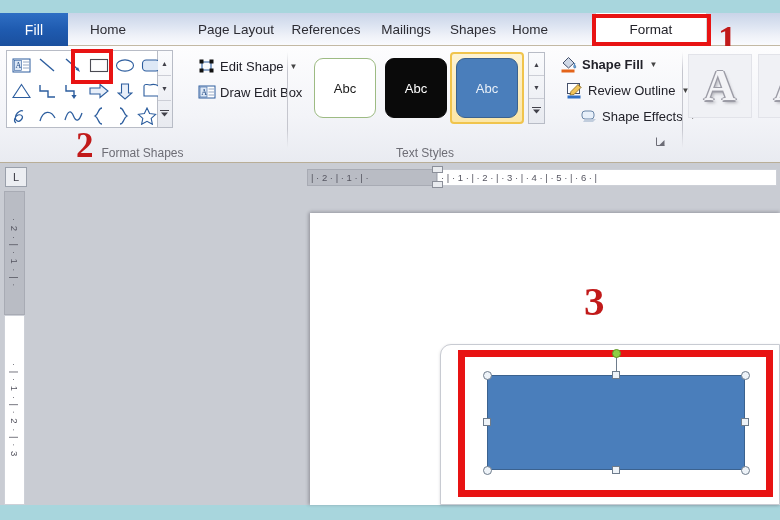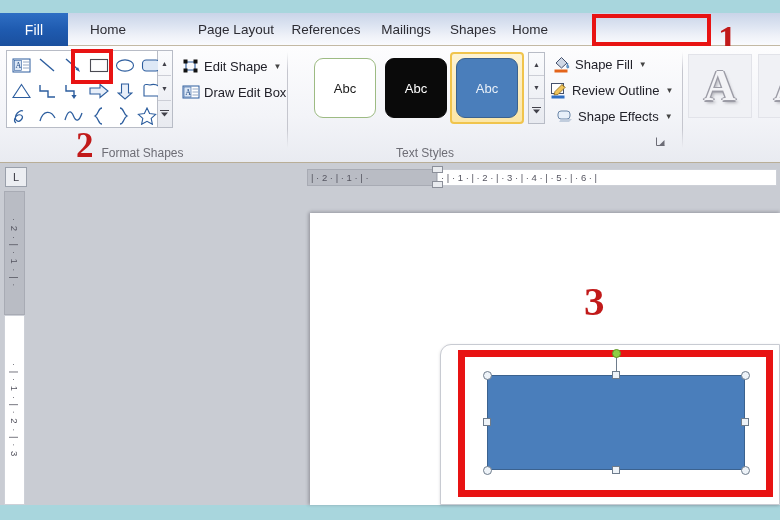--- a/index.html
+++ b/index.html
@@ -87,21 +87,21 @@
   }
   .gal-btn {
     position:absolute; left:0; width:13px; height:25px;
     display:flex; align-items:center; justify-content:center;
     font-size:7px; color:#41414a;
     border-bottom:1px solid #ccced6;
   }
 
   .cmdrow {
     position:absolute; display:flex; align-items:center; gap:4px;
-    font-size:13px; color:#22222a; white-space:nowrap;
+    font-size:13px; color:#22222a; white-space:nowrap;margin-left:16px;
   }
   .cmd-ico { width:18px; height:16px; position:relative; flex:none; }
   .caret { font-size:8px; color:#444; margin-left:2px; }
 
   
   .sty {
     position:absolute; top:12px; width:62px; height:60px;
     border-radius:9px;
     display:flex; align-items:center; justify-content:center;
     font-size:13px;
@@ -241,20 +241,23 @@
       <span>Mailings</span>
       </div>
     <div class="tab" style="left:283px;width:86px;">
       <span>References</span>
       </div>
     <div class="tab" style="left:443px;width:60px;">
       <span>Shapes</span>
       </div>
     <div class="tab" style="left:506px;width:48px;">
       <span>Home</span>
+      </div>
+    <div class="tab tab-format" style="left:595px;width:112px;">
+      <span>Format</span>
       </div>
   </div>
 
   <div class="hl-red" style="left:592px;top:14px;width:119px;height:32px;"></div>
   <div class="callout" style="left:718px;top:21px;font-size:37px;">1</div>
 
   <div class="ribbon">
 
     <div class="group" style="left:0px;width:285px;">
 
@@ -432,21 +435,21 @@
           <span>▼</span>
           </div>
         <div class="sty-btn" style="top:46px;border-bottom:none;">
           <svg width="11" height="9" viewBox="0 0 11 9">
               <line x1="1" y1="1.5" x2="10" y2="1.5" stroke="#41414a"></line>
               <path d="M2 3.5 L9 3.5 L5.5 7.5 Z" fill="#41414a"></path>
             </svg>
         </div>
       </div>
 
-      <div class="cmdrow" style="left:253px;top:10px;">
+      <div class="cmdrow" style="left:244px;top:10px;font-weight:bold;">
         <span class="cmd-ico">
           <svg width="18" height="17" viewBox="0 0 18 17">
               <path d="M3 7 L8.5 1.5 L14 7 L8.5 12 Z" fill="#cfd8e6" stroke="#44506b" stroke-width="1"></path>
               <path d="M13.5 7 C16 10 16.5 12 14.8 12 C13.2 12 13.4 10 15 7" fill="#6fa8dc" stroke="#3b6ea5" stroke-width=".7"></path>
               <rect x="1.5" y="13.5" width="13" height="3" fill="#e3641b"></rect>
             </svg>
         </span>
         <span>Shape Fill</span>
         <span class="caret">▼</span>
       </div>
@@ -457,21 +460,21 @@
               <rect x="1.5" y="1.5" width="12" height="10" fill="#fff" stroke="#44506b"></rect>
               <path d="M5 9.5 L12 2.5 L15 5.5 L8 12.5 L4 13 Z" fill="#f0c45a" stroke="#8a6a1e" stroke-width=".8"></path>
               <path d="M12 2.5 L15 5.5" stroke="#8a6a1e" stroke-width=".8"></path>
               <rect x="1.5" y="13.5" width="13" height="3" fill="#2f6fc4"></rect>
             </svg>
         </span>
         <span>Review Outline</span>
         <span class="caret">▼</span>
       </div>
 
-      <div class="cmdrow" style="left:256px;top:62px;align-items:center;">
+      <div class="cmdrow" style="left:264px;top:62px;align-items:center;">
         <span class="cmd-ico">
           <svg width="18" height="16" viewBox="0 0 18 16">
               <rect x="2" y="3" width="12" height="8" rx="3" fill="#e8f0fa" stroke="#6b86a8"></rect>
               <path d="M5 11 L16 11 L13 14 L3 14 Z" fill="#b9c6d8" opacity=".85"></path>
             </svg>
         </span>
         <span>Shape Effects</span>
         <span class="caret">▼</span>
       </div>
 

